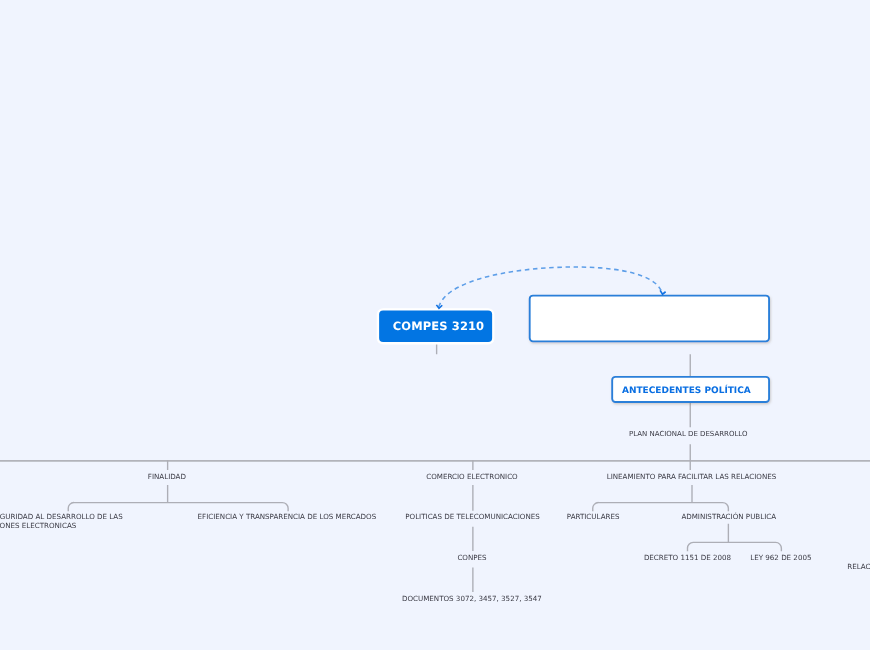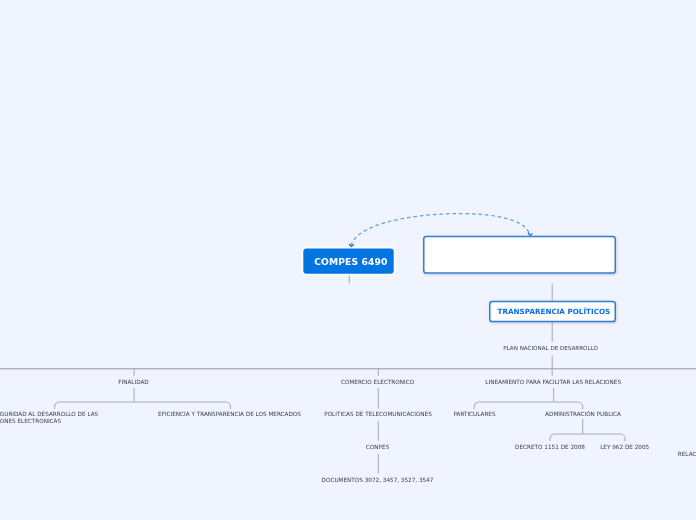--- a/index.html
+++ b/index.html
@@ -63,24 +63,24 @@
     <rect x="423.75" y="236.45" width="191.5" height="36.6" rx="2.6" fill="#ffffff" stroke="#2a7fd9" stroke-width="1.5" filter="url(#softshadow)"></rect>
     <rect x="489.75" y="301.45" width="125.5" height="20.1" rx="2.6" fill="#ffffff" stroke="#2a7fd9" stroke-width="1.5" filter="url(#softshadow)"></rect>
   </svg>
 
   <svg class="layer" viewBox="0 0 696 520">
     <path d="M351 245.5 C 359 219, 435 211, 480 214.3 C 508 216.5, 526 223, 529.5 234" stroke="#5d9ee8" stroke-width="1.25" stroke-dasharray="3.6 2.9" fill="none"></path>
     <path d="M349.1 243.9 L351.2 246.6 L353.8 244.2" stroke="#1272e2" stroke-width="1.3" fill="none" stroke-linejoin="miter" stroke-linecap="butt"></path>
     <path d="M528.1 232.3 L530 235.4 L532.5 233.4" stroke="#1272e2" stroke-width="1.3" fill="none" stroke-linejoin="miter" stroke-linecap="butt"></path>
   </svg>
 
-  <div class="boxtext root-label" style="left:314.2px;top:256.2px;">COMPES 6490</div>
+  <div class="boxtext root-label" style="left:314.2px;top:256.2px;">COMPES 3210</div>
 
 
-  <div class="boxtext out-label" style="left:497.6px;top:307.9px;white-space:nowrap;">TRANSPARENCIA POLÍTICOS</div>
+  <div class="boxtext out-label" style="left:497.6px;top:307.9px;white-space:nowrap;">ANTECEDENTES POLÍTICA</div>
 
   <div class="lbl" style="left:550.6px;top:345.2px;font-size:5.6px;">
     <span>PLAN NACIONAL DE DESARROLLO</span>
   </div>
 
   <div class="lbl" style="left:133.5px;top:378.5px;">
     <span>FINALIDAD</span>
   </div>
   <div class="lbl" style="left:377.6px;top:378.5px;">
     <span>COMERCIO ELECTRONICO</span>

